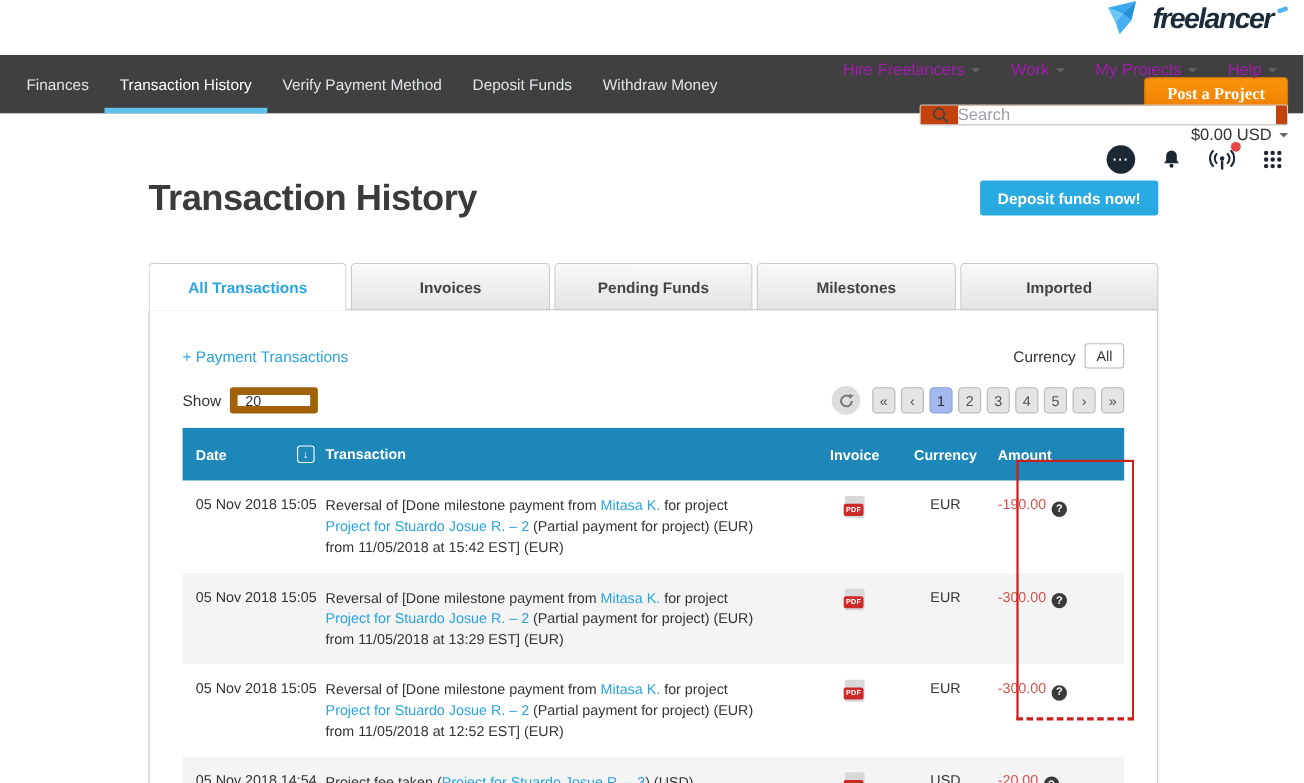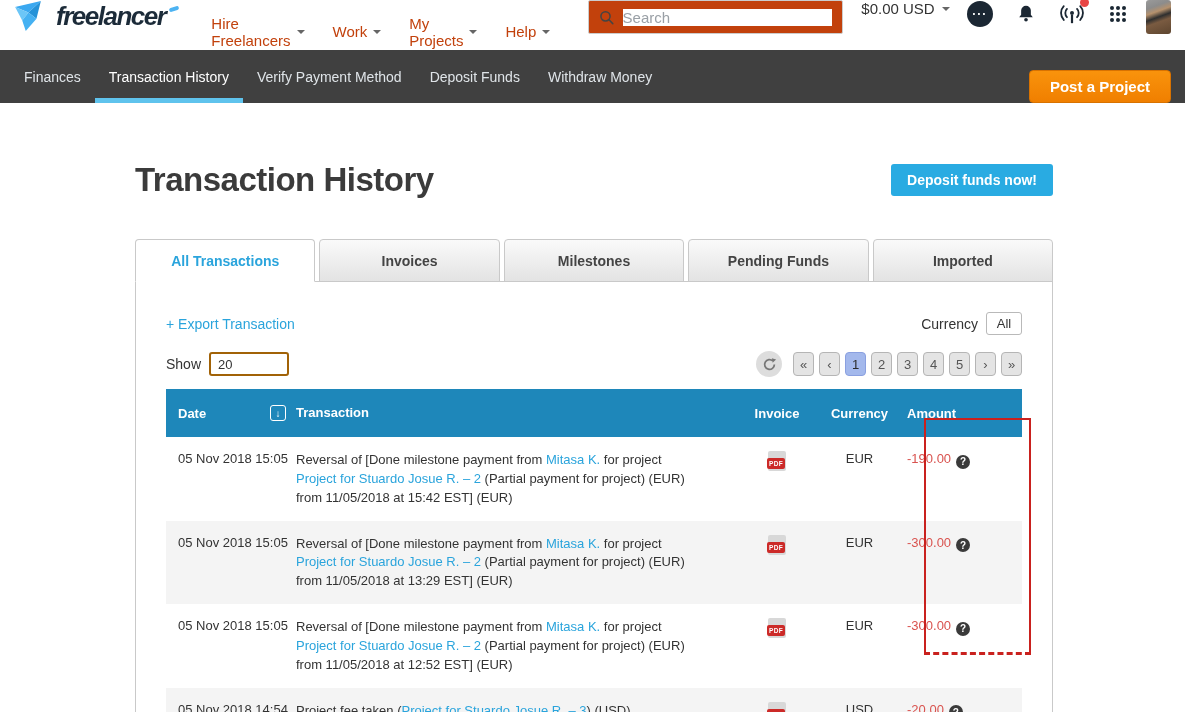--- a/index.html
+++ b/index.html
@@ -1,43 +1,43 @@
 <!DOCTYPE html>
 <html><head>
 <meta charset="utf-8">
 <style>
   * { margin:0; padding:0; box-sizing:border-box; }
   html,body { width:1185px; height:712px; overflow:hidden; background:#fff;
     font-family:"Liberation Sans", sans-serif; color:#333; }
 
   
-  .topbar { height:50px; display:flex; align-items:flex-start; padding:0 14px; background:#fff; position:relative; }
+  .topbar { height:50px; display:flex; align-items:flex-end; padding:0 14px; background:#fff; position:relative;flex-direction:column; }
   .logo { display:flex; align-items:center; gap:6px; cursor:pointer; }
   .logo-text { font-size:26px; font-weight:bold; font-style:italic; color:#1c2b39; letter-spacing:-1.5px; }
   .logo-swoosh { width:10px; height:4px; background:#4db3f2; border-radius:2px; transform:rotate(-18deg); margin:-14px 0 0 -2px; }
   .topnav-menu { display:flex; align-items:center; margin-left:22px; gap:8px; }
-  .nav-item { display:flex; align-items:center; gap:6px; padding:16px 10px; font-size:15px; color:#c2410c; cursor:pointer; height:63px; }
+  .nav-item { display:flex; align-items:center; gap:6px; padding:16px 10px; font-size:15px; color:#a21caf; cursor:pointer; height:63px; }
   .caret { width:0; height:0; border-left:4px solid transparent; border-right:4px solid transparent; border-top:4px solid #666; display:inline-block; }
   .searchbox { margin-left:28px; width:335px; height:34px; border:1px solid #ccc; border-radius:2px; display:flex; align-items:center; padding:0 10px; gap:8px; background:#c2410c; }
   .searchbox input { border:none; outline:none; font-size:15px; color:#333; width:100%; font-family:inherit; }
   .searchbox input::placeholder { color:#9aa0a6; }
   .balance { display:flex; align-items:center; gap:7px; margin-left:18px; font-size:15px; color:#333; cursor:pointer; white-space:nowrap; }
   .topicons { display:flex; align-items:center; gap:18px; margin-left:16px; }
   .iconbtn { position:relative; width:28px; height:28px; display:flex; align-items:center; justify-content:center; cursor:pointer; }
   .chat-circle { width:26px; height:26px; border-radius:50%; background:#1b2733; color:#fff; display:flex; align-items:center; justify-content:center; font-size:12px; font-weight:bold; letter-spacing:1px; }
   .red-dot { position:absolute; top:-2px; right:-3px; width:9px; height:9px; border-radius:50%; background:#e84545; }
   .avatar { width:34px; height:34px; border-radius:3px; margin-left:14px; cursor:pointer;
     background:linear-gradient(160deg,#9b9b9b 0%,#8c8c8c 22%,#b5916d 36%,#2f2f2f 50%,#7a5b41 62%,#5d452f 100%); }
 
   
   .subnav { height:53px; background:#404040; display:flex; align-items:flex-end; padding:0 10px; }
   .subnav-item { position:relative; height:53px; display:flex; align-items:center; padding:0 14px; color:#dfe4e8; font-size:14px; cursor:pointer; }
   .subnav-item.active { color:#fff; }
   .subnav-item.active::after { content:""; position:absolute; left:0; right:0; bottom:0; height:5px; background:#5fc3ed; }
-  .post-btn { margin-left:auto; margin-right:4px; background:linear-gradient(#f9930c,#f07f00); color:#fff; font-weight:bold; font-size:15px; border:1px solid #d87200; border-radius:4px; padding:7px 20px; cursor:pointer; }
+  .post-btn { margin-left:auto; margin-right:4px; background:linear-gradient(#f9930c,#f07f00); color:#fff; font-weight:bold; font-size:15px; border:1px solid #d87200; border-radius:4px; padding:7px 20px; cursor:pointer;font-family:Liberation Serif, serif; }
 
   
   .content { width:918px; margin-left:135px; }
   .page-head { display:flex; justify-content:space-between; align-items:center; margin-top:58px; }
   .page-title { font-size:33px; font-weight:bold; color:#3b3b3b; letter-spacing:-0.5px; }
   .deposit-btn { background:#29abe2; color:#fff; font-weight:bold; font-size:14px; border:none; border-radius:3px; padding:8px 16px; cursor:pointer; }
 
   
   .tabs { display:flex; gap:4px; margin-top:40px; position:relative; z-index:2;text-align:center; }
   .tab { flex:1; height:43px; display:flex; align-items:center; justify-content:center; font-size:14px; font-weight:bold; color:#444;
@@ -45,21 +45,21 @@
   .tab.active { background:#fff; color:#2aa4dc; border-bottom:1px solid #fff; }
 
   
   .panel { border:1px solid #c9c9c9; background:#fff; padding:30px 30px 0 30px; min-height:430px; position:relative; z-index:1; }
   .ctrl-row1 { display:flex; justify-content:space-between; align-items:center; }
   .export-link { color:#2aa4dc; font-size:14px; cursor:pointer; }
   .currency-wrap { display:flex; align-items:center; gap:8px; font-size:14px; }
   .currency-box { width:36px; height:23px; border:1px solid #b9b9b9; border-radius:3px; text-align:center; font-size:13px; font-family:inherit; color:#333; padding:0; }
   .ctrl-row2 { display:flex; justify-content:space-between; align-items:center; margin-top:16px; }
   .show-wrap { display:flex; align-items:center; gap:8px; font-size:14px; }
-  .show-input { width:80px; height:24px; border:2px solid #a16207; border-radius:3px; font-size:13px; font-family:inherit; color:#333; padding:0 7px; }
+  .show-input { width:80px; height:24px; border:7px solid #a16207; border-radius:3px; font-size:13px; font-family:inherit; color:#333; padding:0 7px; }
   .pager { display:flex; align-items:center; gap:5px; }
   .refresh-btn { width:26px; height:26px; border-radius:50%; background:#ddd; border:none; display:flex; align-items:center; justify-content:center; cursor:pointer; margin-right:6px; }
   .page-btn { min-width:21px; height:24px; padding:0 4px; background:#e4e4e4; border:1px solid #b5b5b5; border-radius:4px; font-size:13px; color:#555; cursor:pointer; font-family:inherit; }
   .page-btn.active { background:#a3b8ec; border-color:#8aa0e0; color:#2b2b2b; }
 
   
   .ttable { margin-top:12px; }
   .thead { display:flex; background:#1e87ba; color:#fff; font-size:13px; font-weight:bold; height:48px; align-items:center; }
   .trow { display:flex; align-items:flex-start; font-size:13px; background:#fff; padding:14px 0 13px 0; }
   .trow.alt { background:#f4f4f4; }
@@ -179,28 +179,28 @@
 
 <div class="content">
   <div class="page-head">
     <div class="page-title">Transaction History</div>
     <button class="deposit-btn">Deposit funds now!</button>
   </div>
 
   <div class="tabs">
       <div class="tab active">All Transactions</div>
       <div class="tab">Invoices</div>
+      <div class="tab">Pending Funds</div>
       <div class="tab">Milestones</div>
-      <div class="tab">Pending Funds</div>
       <div class="tab">Imported</div>
     </div>
 
   <div class="panel">
     <div class="ctrl-row1">
-      <span class="export-link">+ Export Transaction</span>
+      <span class="export-link">+ Payment Transactions</span>
       <div class="currency-wrap">
         <span>Currency</span>
         <input class="currency-box" value="All" style="">
       </div>
     </div>
 
     <div class="ctrl-row2">
       <div class="show-wrap">
         <span>Show</span>
         <input class="show-input" value="20" style="">

